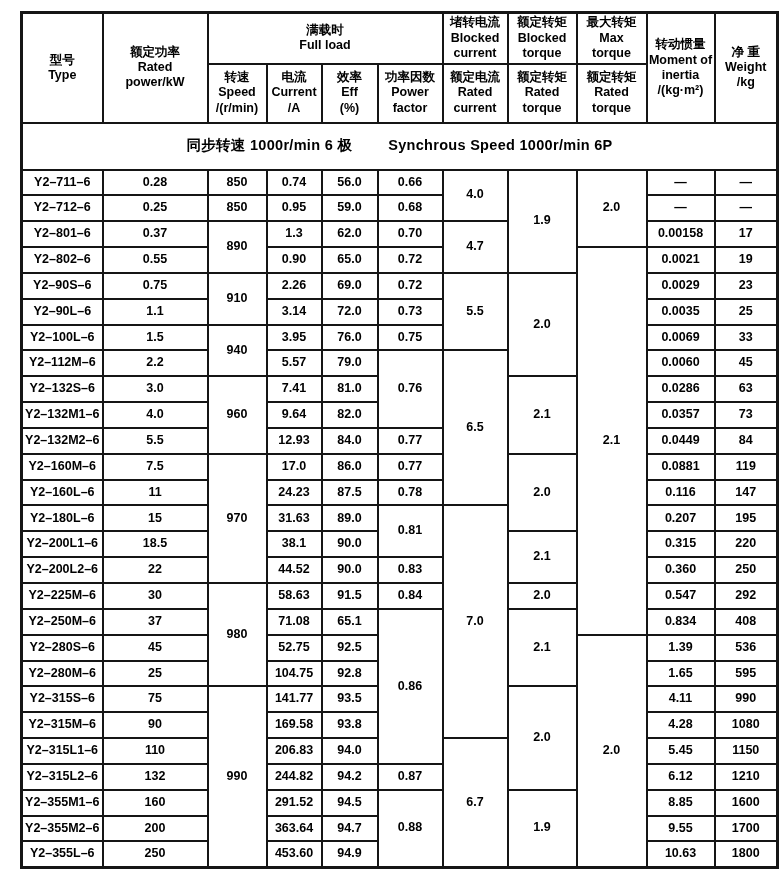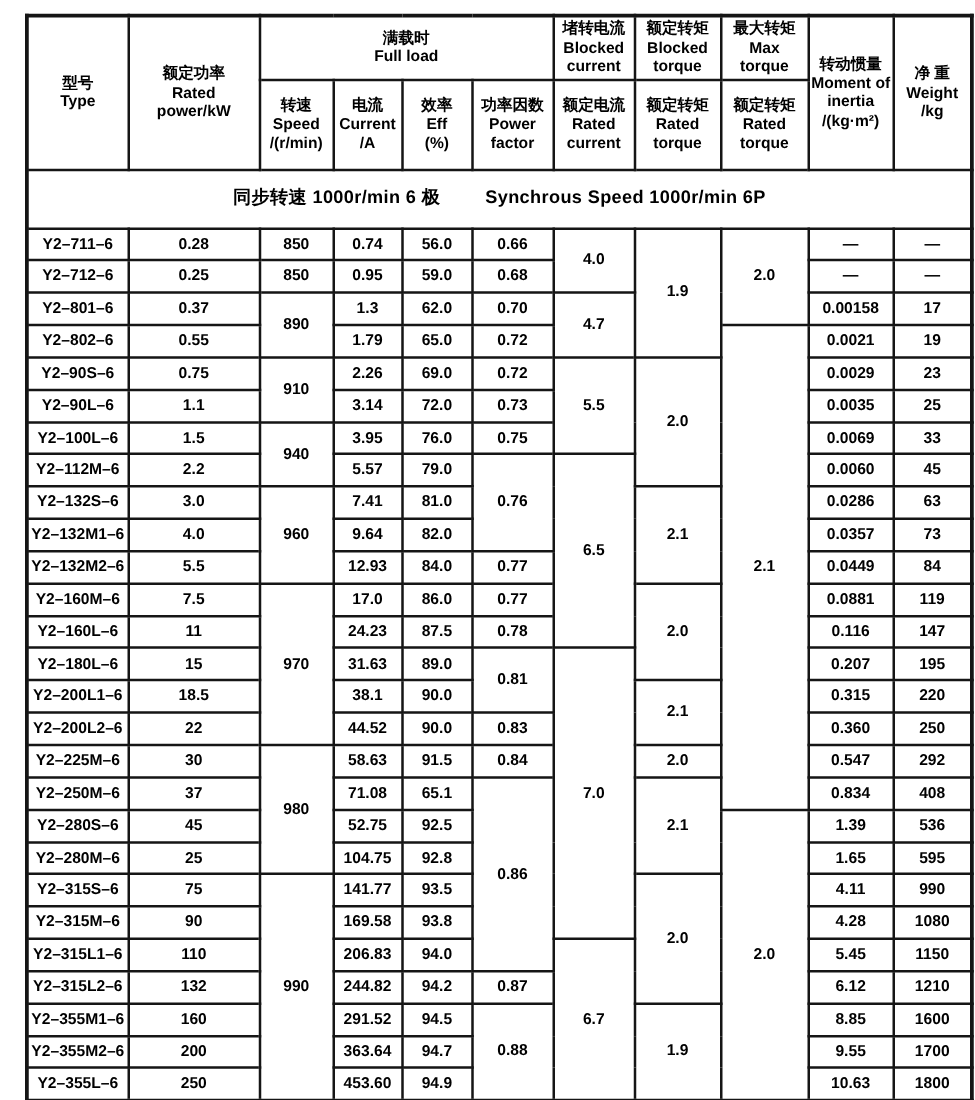--- a/index.html
+++ b/index.html
@@ -19,21 +19,21 @@
   table.spec th, table.spec td {
     border: 2px solid #151515;
     font-weight: bold;
     text-align: center;
     vertical-align: middle;
     padding: 0;
     overflow: hidden;
   }
   thead th { font-size: 12.5px; line-height: 1.22; }
   thead tr.h1 { height: 51px; }
-  thead tr.h2 { height: 72px; }
+  thead tr.h2 { height: 59px; }
   td.section-cell { height: 47px; font-size: 14.5px; letter-spacing: 0.3px; }
   td.section-cell .cn { margin-right: 36px; }
   tbody td { font-size: 12.5px; height: 25.85px; line-height: 1.1; }
 </style>
 </head>
 <body>
 
 <div class="table-wrap">
   <table class="spec">
     <colgroup>
@@ -167,21 +167,21 @@
           <td>1.3</td>
           <td>62.0</td>
           <td rowspan="1">0.70</td>
           <td rowspan="2">4.7</td>
           <td>0.00158</td>
           <td>17</td>
         </tr>
         <tr>
           <td>Y2–802–6</td>
           <td>0.55</td>
-          <td>1.79</td>
+          <td>0.90</td>
           <td>65.0</td>
           <td rowspan="1">0.72</td>
           <td rowspan="15">2.1</td>
           <td>0.0021</td>
           <td>19</td>
         </tr>
         <tr>
           <td>Y2–90S–6</td>
           <td>0.75</td>
           <td rowspan="2">910</td>

